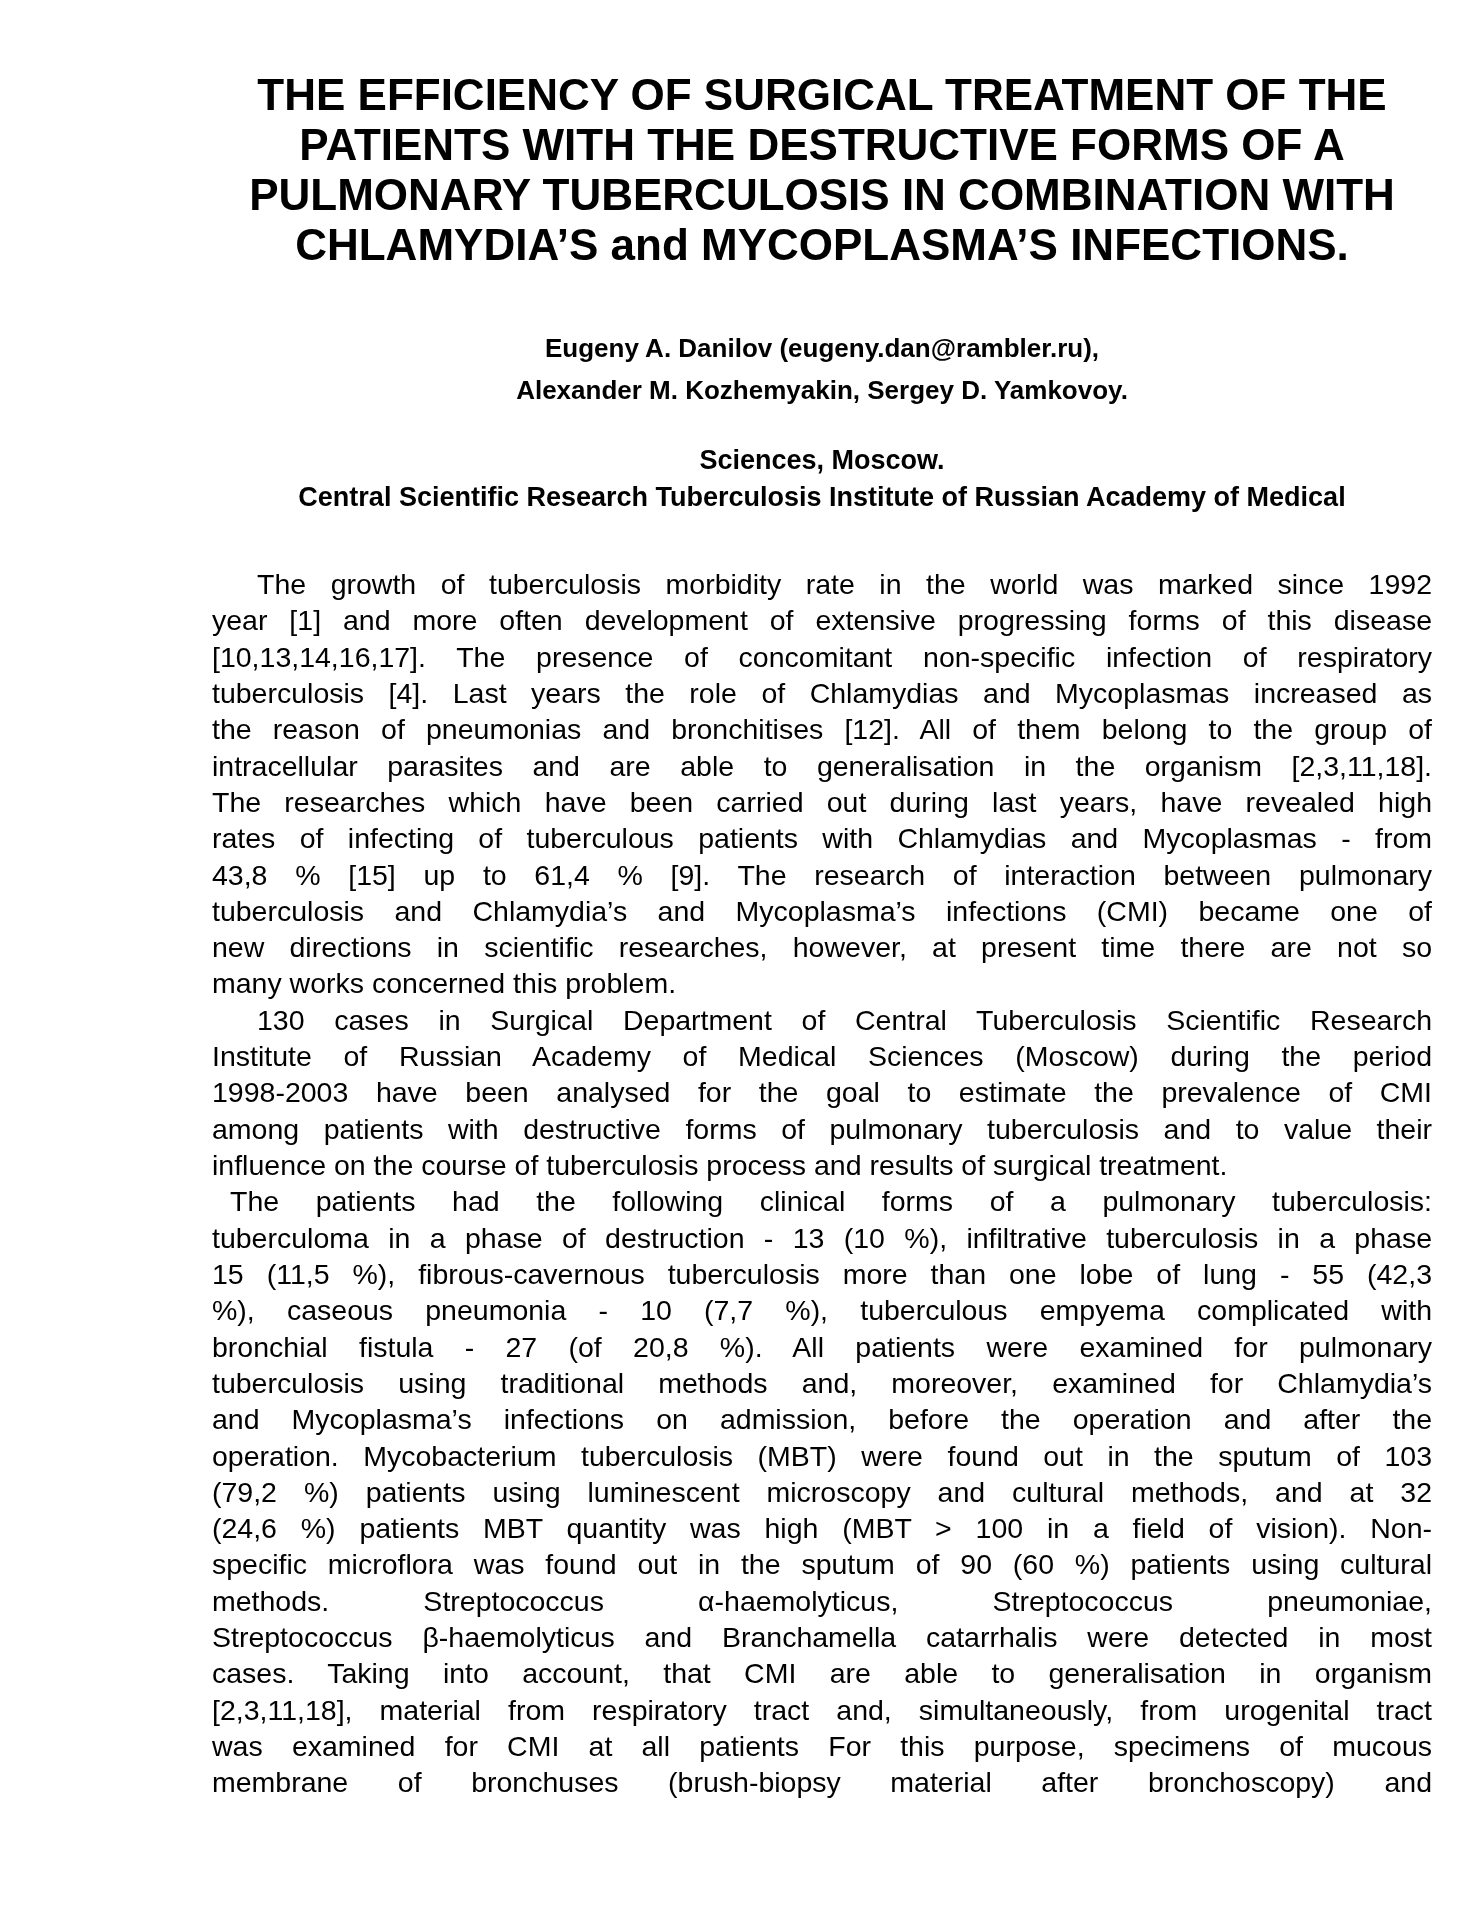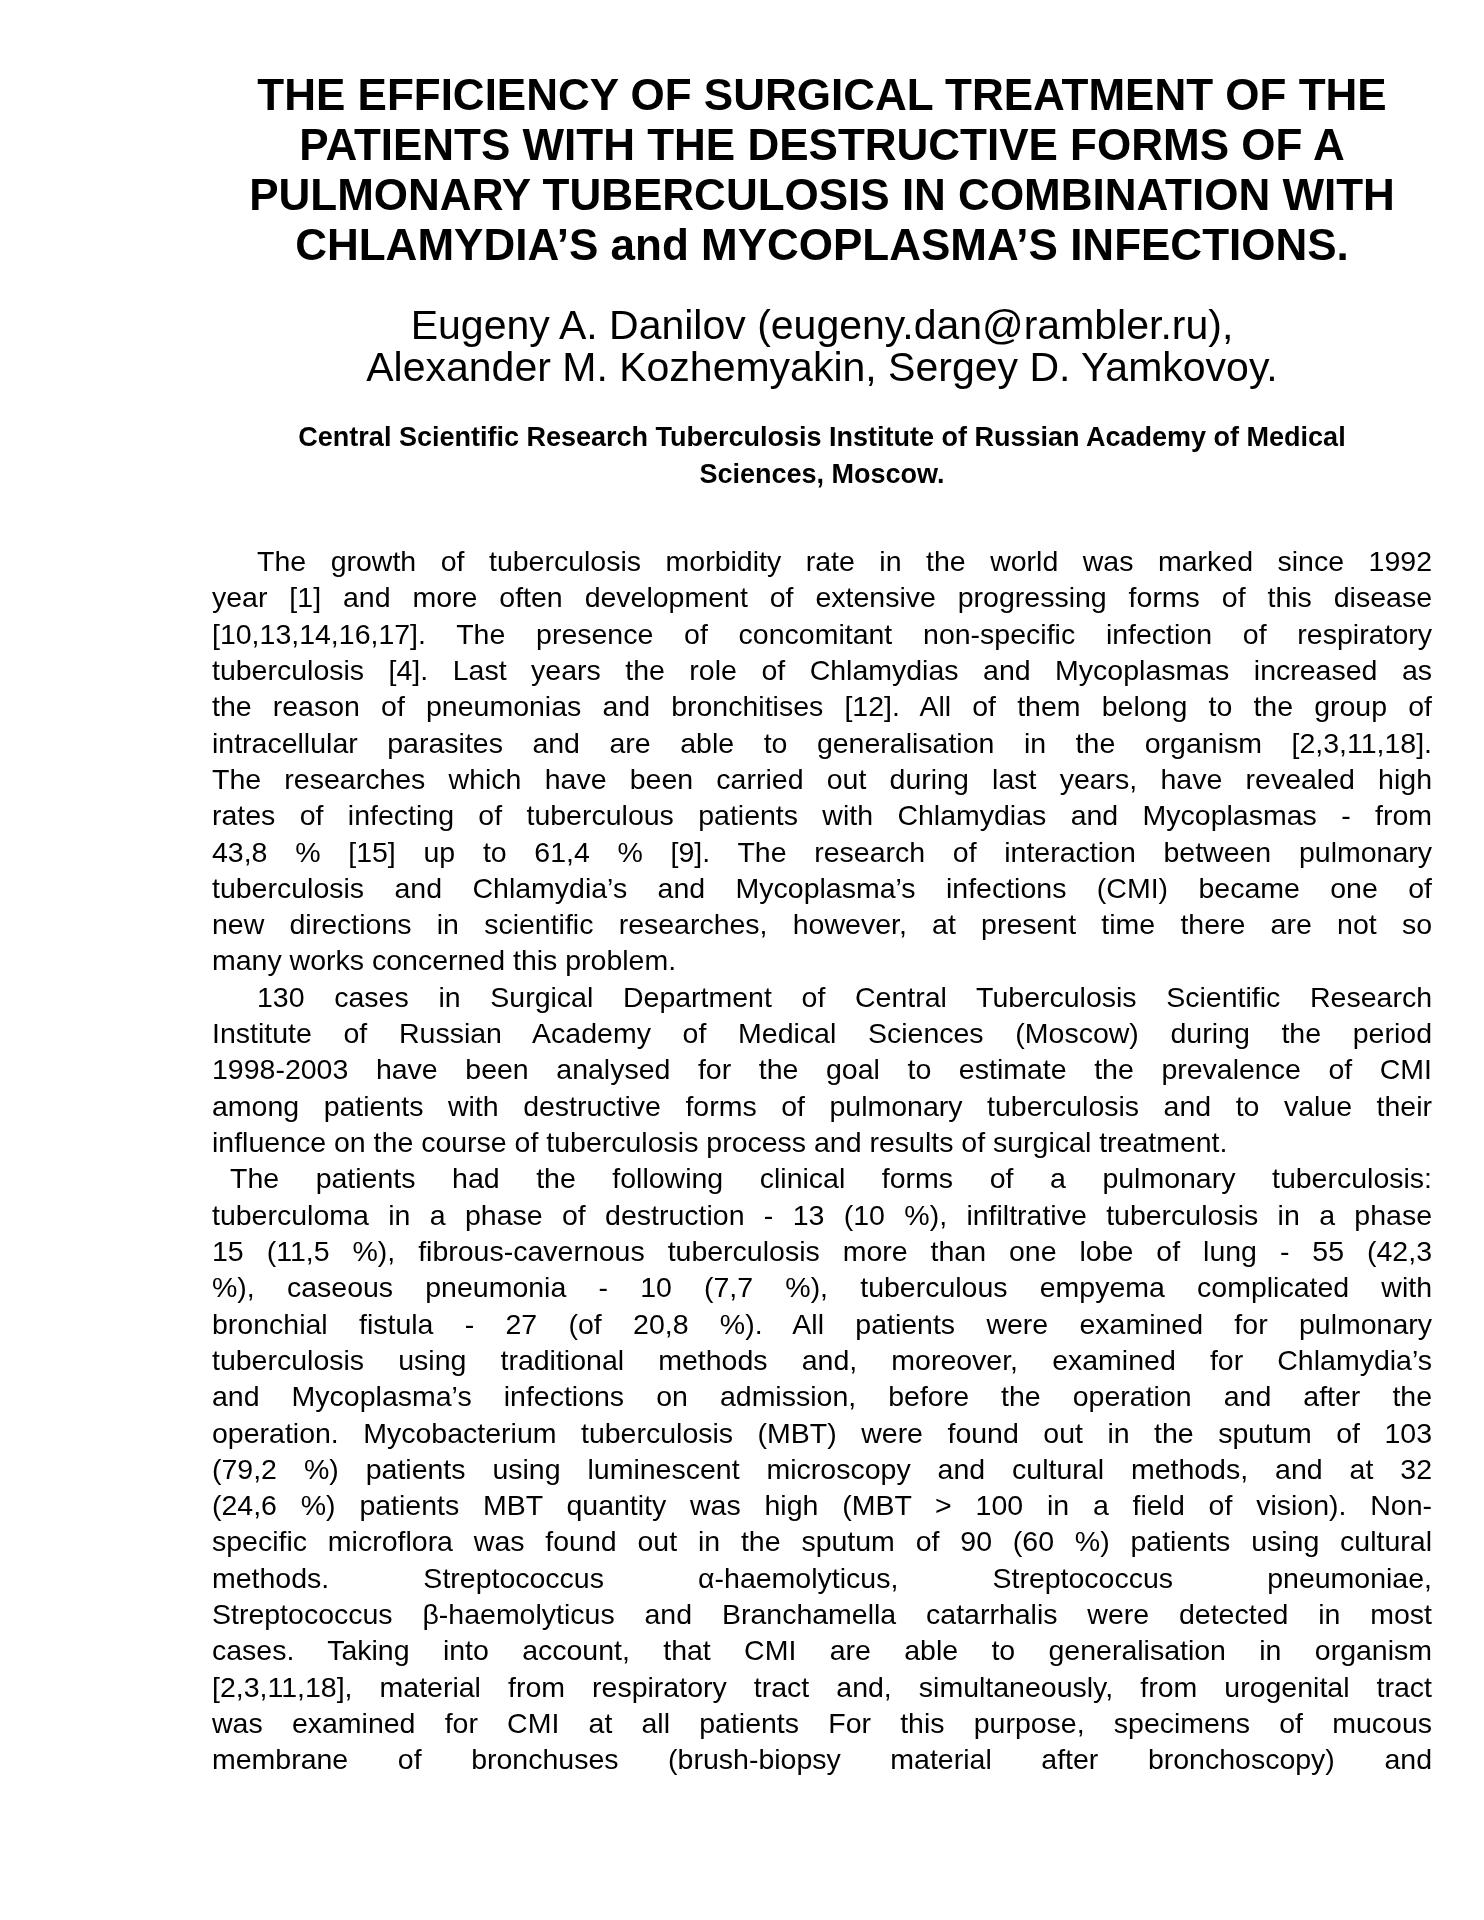--- a/index.html
+++ b/index.html
@@ -18,24 +18,24 @@
     font-family: "Liberation Sans", "DejaVu Sans", sans-serif;
     padding: 70px 52px 0 212px;
   }
   .title-block {
     font-size: 44px;
     line-height: 50px;
     font-weight: 700;
     text-align: center;
   }
   .authors-block {
-    margin-top: 34px;
-    font-size: 41px;
+    margin-top: 57px;
+    font-size: 26px;
     line-height: 42px;
-    font-weight: 400;
+    font-weight: 700;
     text-align: center;
   }
   .affiliation-block {
     margin-top: 31px;
     font-size: 27px;
     line-height: 37px;
     font-weight: 700;
     text-align: center;
   }
   .body-block {
@@ -62,22 +62,22 @@
       <div class="center-line">THE EFFICIENCY OF SURGICAL TREATMENT OF THE</div>
       <div class="center-line">PATIENTS WITH THE DESTRUCTIVE FORMS OF A</div>
       <div class="center-line">PULMONARY TUBERCULOSIS IN COMBINATION WITH</div>
       <div class="center-line">CHLAMYDIA’S and MYCOPLASMA’S INFECTIONS.</div>
     </header>
   <div class="authors-block">
       <div class="center-line">Eugeny A. Danilov (eugeny.dan@rambler.ru),</div>
       <div class="center-line">Alexander M. Kozhemyakin, Sergey D. Yamkovoy.</div>
     </div>
   <div class="affiliation-block">
+      <div class="center-line">Sciences, Moscow.</div>
       <div class="center-line">Central Scientific Research Tuberculosis Institute of Russian Academy of Medical</div>
-      <div class="center-line">Sciences, Moscow.</div>
     </div>
   <main class="body-block">
       <div class="para indent-normal last-left">
         <div class="body-line">The growth of tuberculosis morbidity rate in the world was marked since 1992</div>
         <div class="body-line">year [1] and more often development of extensive progressing forms of this disease</div>
         <div class="body-line">[10,13,14,16,17]. The presence of concomitant non-specific infection of respiratory</div>
         <div class="body-line">tuberculosis [4]. Last years the role of Chlamydias and Mycoplasmas increased as</div>
         <div class="body-line">the reason of pneumonias and bronchitises [12]. All of them belong to the group of</div>
         <div class="body-line">intracellular parasites and are able to generalisation in the organism [2,3,11,18].</div>
         <div class="body-line">The researches which have been carried out during last years, have revealed high</div>

